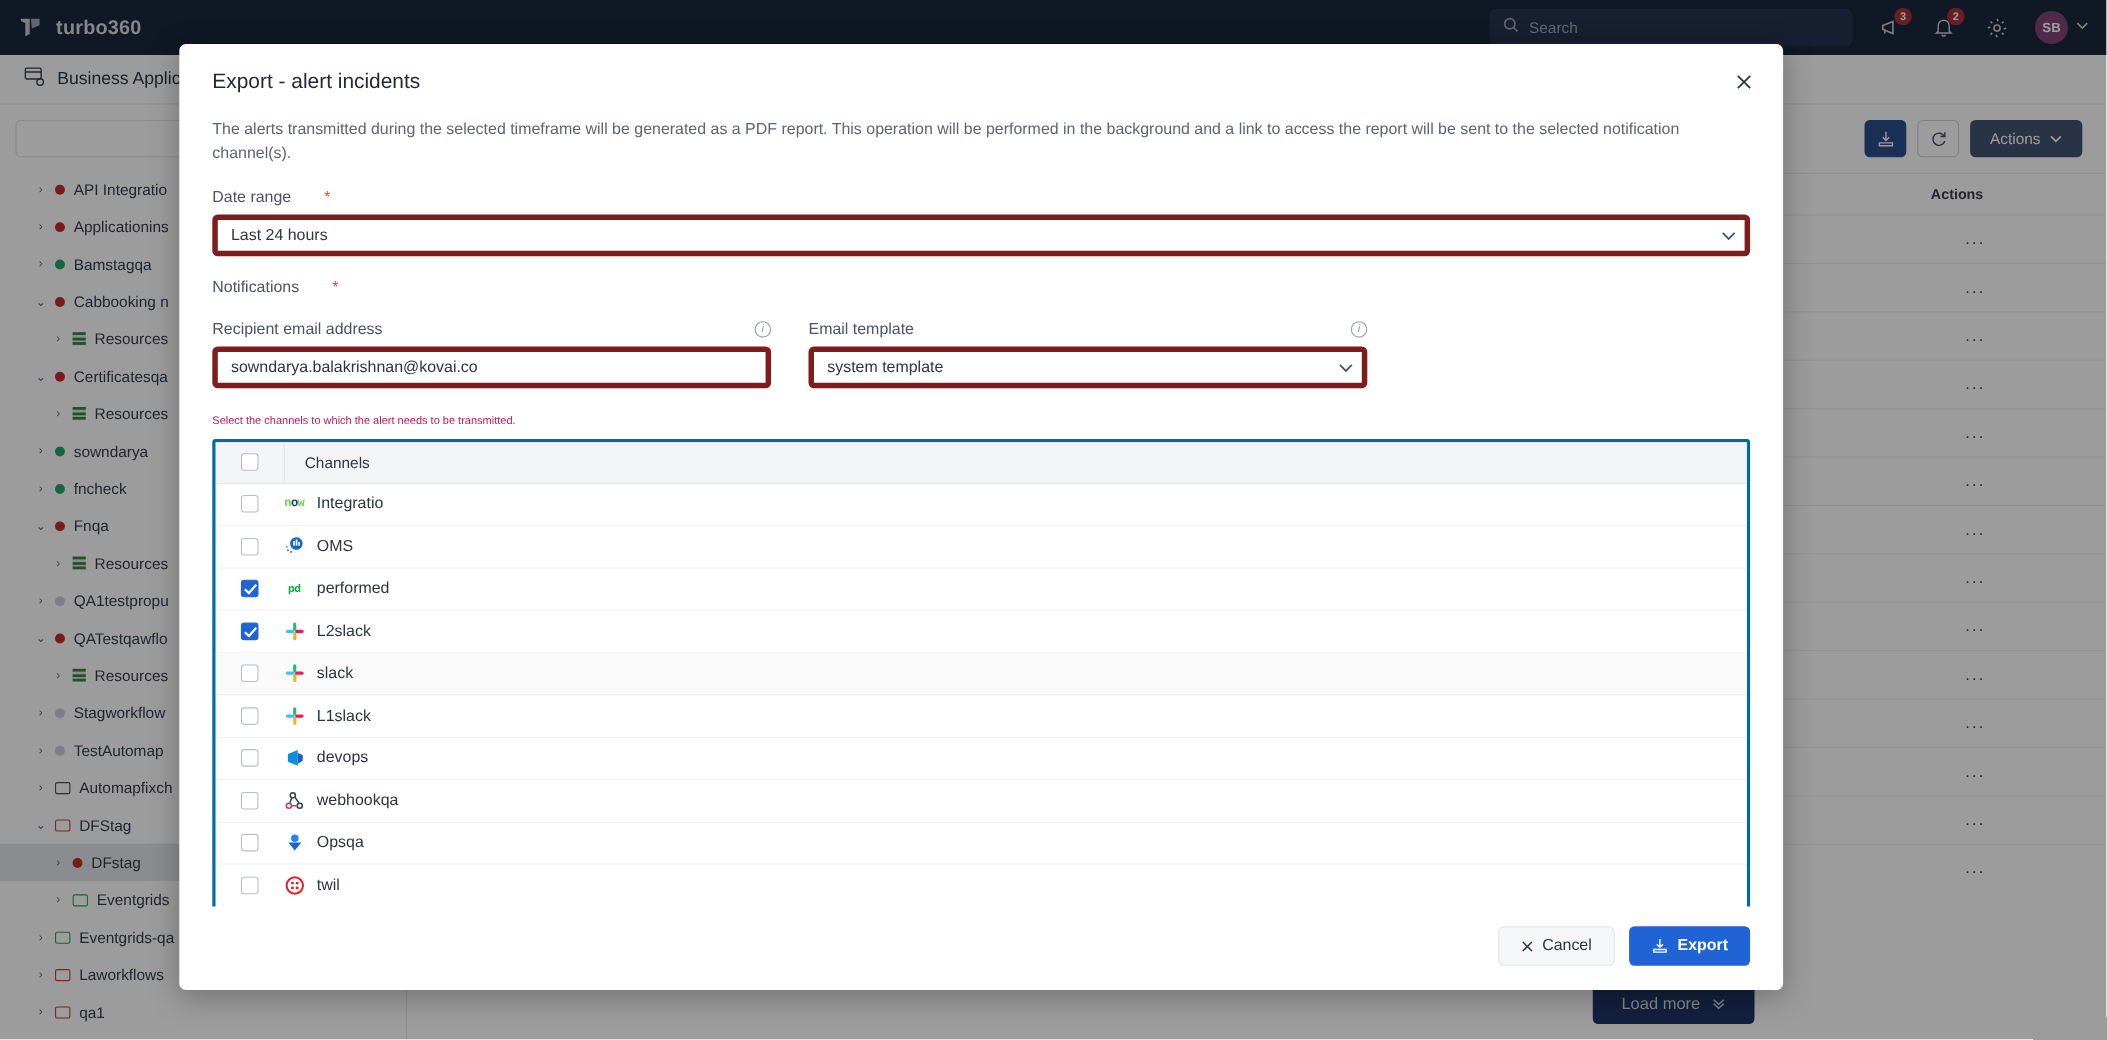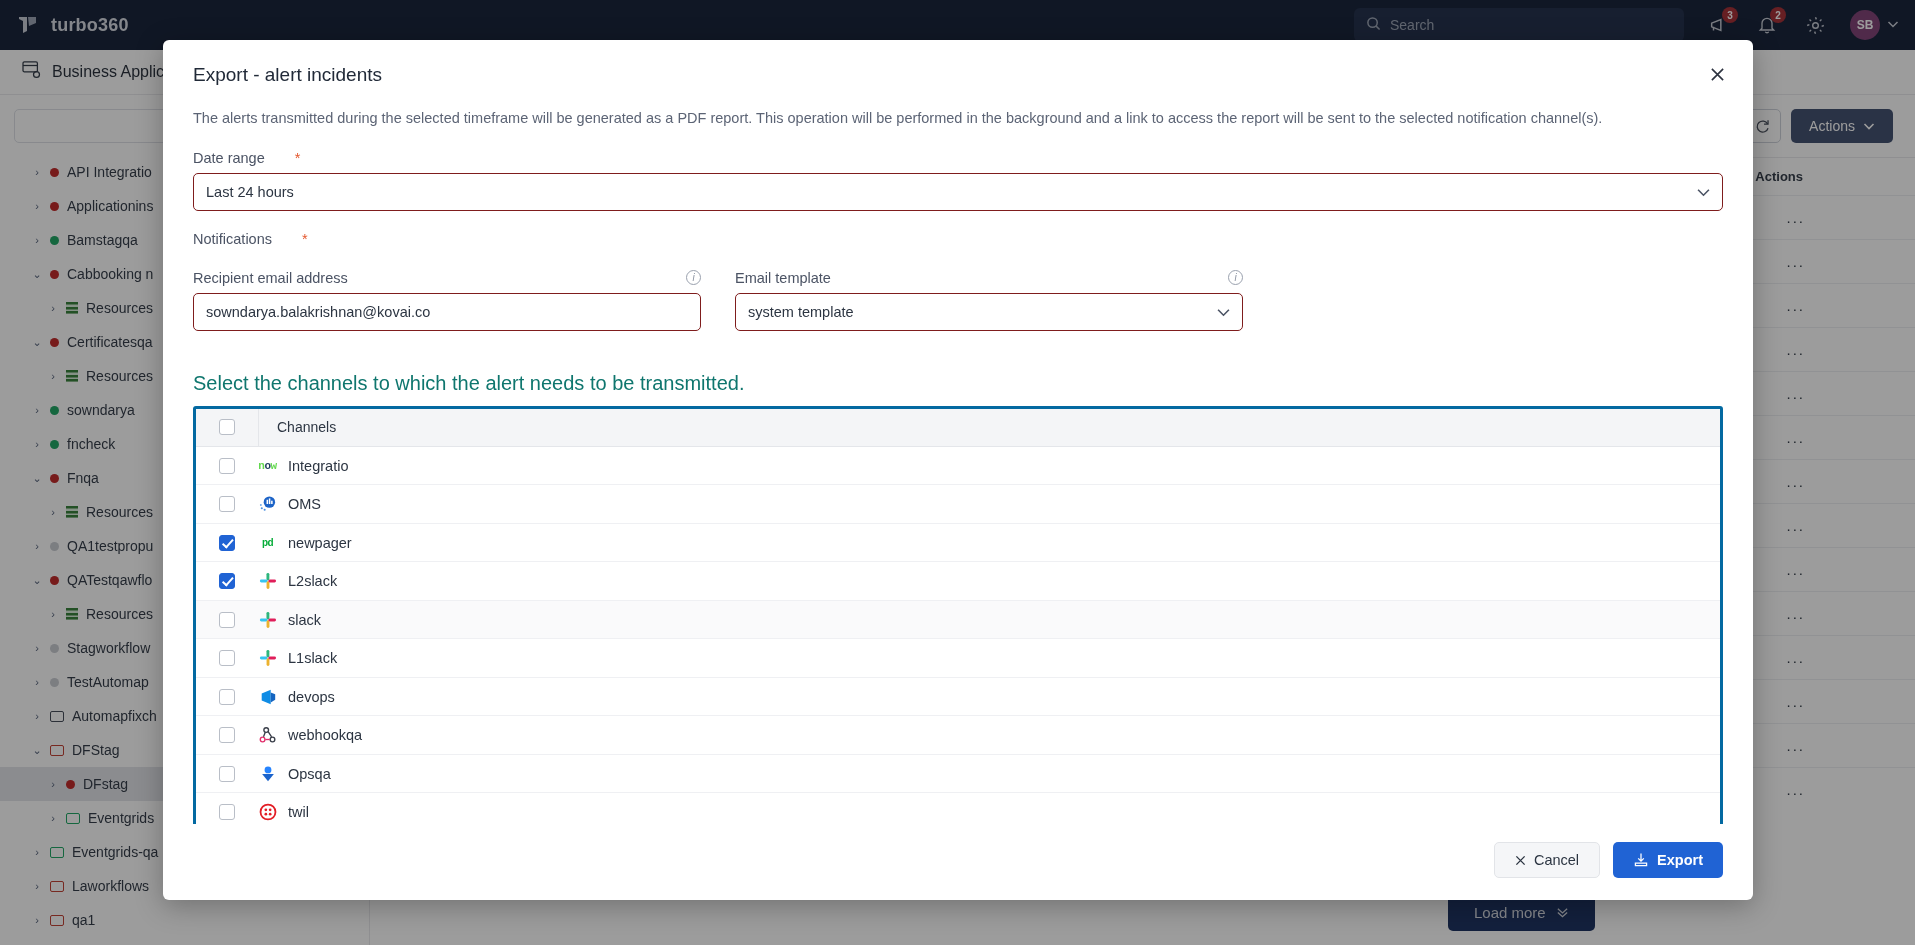--- a/index.html
+++ b/index.html
@@ -68,47 +68,47 @@
   .trow { height: 44px; border-top: 1px solid #eceef2; display: flex; align-items: center; }
   .trow .dots { margin-left: auto; margin-right: 110px; color: #2c3542; letter-spacing: 2px; font-size: 15px; }
   .loadmore { position: absolute; left: 1078px; bottom: 14px; background: #132a5c; color: #d7dbe3;
     border-radius: 5px; height: 38px; padding: 0 26px; display: flex; align-items: center; gap: 10px; font-size: 15px; }
   .collapse-tab { position: absolute; left: 366px; bottom: 170px; width: 24px; height: 30px;
     background: #fff; border: 1px solid #dcdfe5; border-radius: 4px; display:flex; align-items:center; justify-content:center; color:#3f4654; font-size:11px; }
 
   
   .overlay { position: absolute; inset: 0; background: rgba(20,20,20,0.42); z-index: 20; }
   .modal {
-    position: absolute; left: 163px; top: 40px; width: 1590px; height: 860px;
+    position: absolute; left: 163px; top: 40px; width: 1458px; height: 860px;
     background: #fff; border-radius: 6px; z-index: 30;
     box-shadow: 0 6px 28px rgba(0,0,0,.28);
     display: flex; flex-direction: column;
   }
   .modal-head { padding: 24px 30px 0 30px; position: relative; }
   .modal-title { font-size: 19px; color: #212a38; }
   .modal-close { position: absolute; right: 22px; top: 20px; width: 28px; height: 28px;
     display: flex; align-items: center; justify-content: center; color: #2d3340; font-size: 17px; }
   .modal-body { padding: 0 30px; flex: 1; overflow: hidden; }
   .desc { margin-top: 22px; font-size: 14.5px; color: #5c6475; line-height: 1.5; }
   .label { font-size: 14.5px; color: #4b5364; margin-top: 20px; margin-bottom: 7px; display: flex; align-items: center; gap: 28px; }
   .req { color: #e4572e; margin-left: 2px; }
   .sel-wrap { position: relative; }
   select.field, input.field {
-    width: 100%; height: 38px; border: 1px solid #7f1d1d; border-radius: 5px;
+    width: 100%; height: 38px; border: 5px solid #7f1d1d; border-radius: 5px;
     padding: 0 12px; font-size: 14.5px; color: #2c3542; background: #fff;
     font-family: "Liberation Sans", sans-serif; appearance: none; outline: none;
   }
   .caret { position: absolute; right: 13px; top: 13px; pointer-events: none; color: #4b5364; font-size: 12px; }
   .two-col { display: flex; gap: 34px; margin-top: 2px; }
   .col { flex: 1; max-width: 508px; }
   .lbl-row { display: flex; align-items: center; justify-content: space-between; margin-top: 16px; margin-bottom: 7px; }
   .lbl-row .txt { font-size: 14.5px; color: #4b5364; }
   .info-ic { width: 15px; height: 15px; border: 1.3px solid #9aa1ae; border-radius: 50%;
     display: flex; align-items: center; justify-content: center; font-size: 10px; color: #8b93a1; font-style: italic; }
-  .hint { font-size: 20px; color: #0f766e; margin-top: 41px; margin-bottom: 11px; }
+  .hint { font-size: 10px; color: #be185d; margin-top: 24px; margin-bottom: 11px; }
 
   
   .ch-table { border: 3px solid #0369a1; border-radius: 3px; overflow: hidden; }
   .ch-head { height: 38px; background: #f4f5f7; display: flex; align-items: center; border-bottom: 1px solid #e4e6ea; }
   .ch-cb-cell { width: 62px; display: flex; align-items: center; justify-content: center; flex: none; }
   .ch-head .divider { width: 1px; align-self: stretch; background: #e4e6ea; }
   .ch-head .htxt { padding-left: 18px; font-size: 14px; color: #2c3542; }
   .ch-scroll { height: 412px; overflow-y: scroll; background: #fff; }
   .ch-scroll::-webkit-scrollbar { width: 11px; }
   .ch-scroll::-webkit-scrollbar-track { background: #f4f4f6; }
@@ -522,21 +522,21 @@
                 </div>
               </div>
               <div class="ch-row">
                 <div class="ch-cb-cell">
                   <span class="ck on"></span>
                 </div>
                 <div class="ch-label">
                   <span class="logo">
                     <span style="font-size:10px;font-weight:bold;color:#06ac38;letter-spacing:-.5px;">pd</span>
                   </span>
-                  <span>newpager</span>
+                  <span>performed</span>
                 </div>
               </div>
               <div class="ch-row">
                 <div class="ch-cb-cell">
                   <span class="ck on"></span>
                 </div>
                 <div class="ch-label">
                   <span class="logo">
                     <svg width="18" height="18" viewBox="0 0 20 20">
                       <rect x="8.3" y="1" width="3.2" height="8.5" rx="1.6" fill="#2eb67d"></rect>

